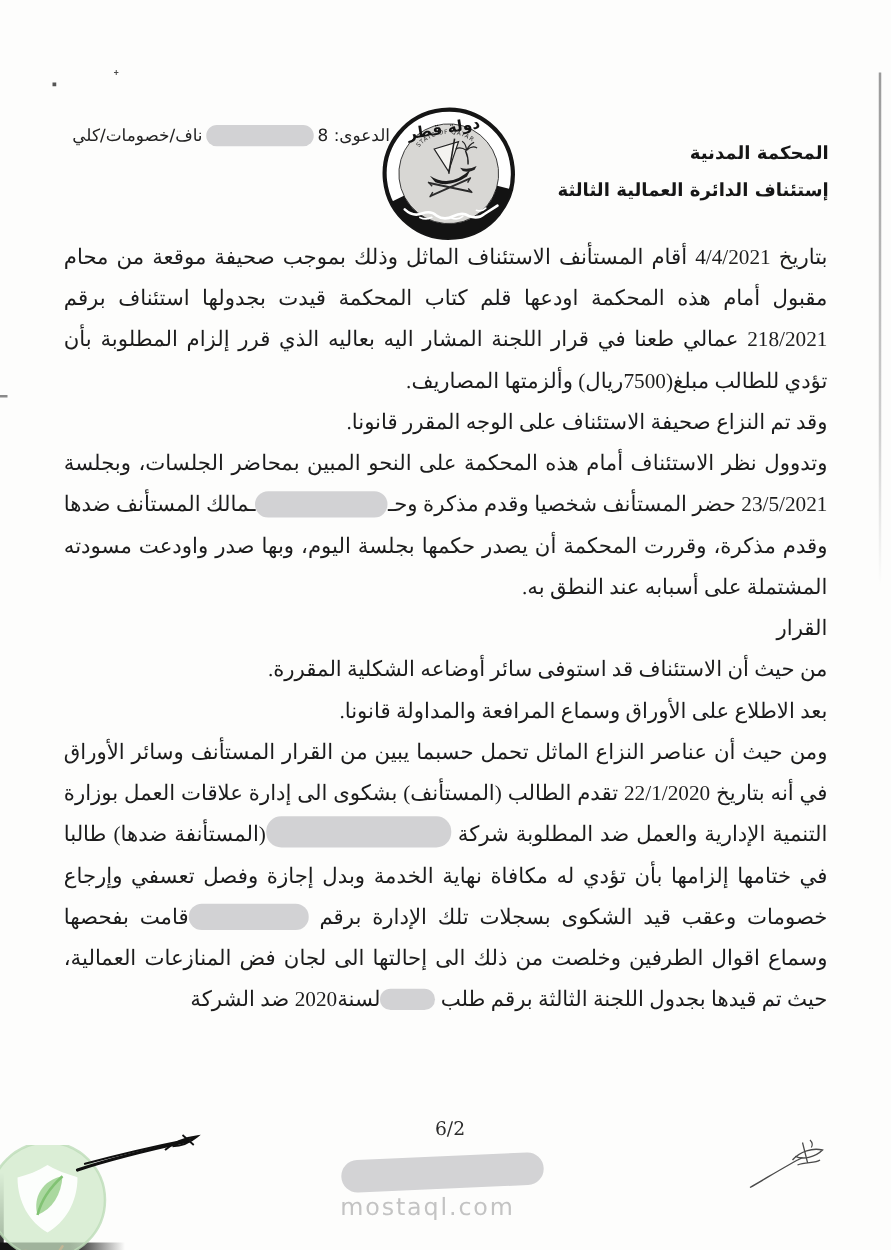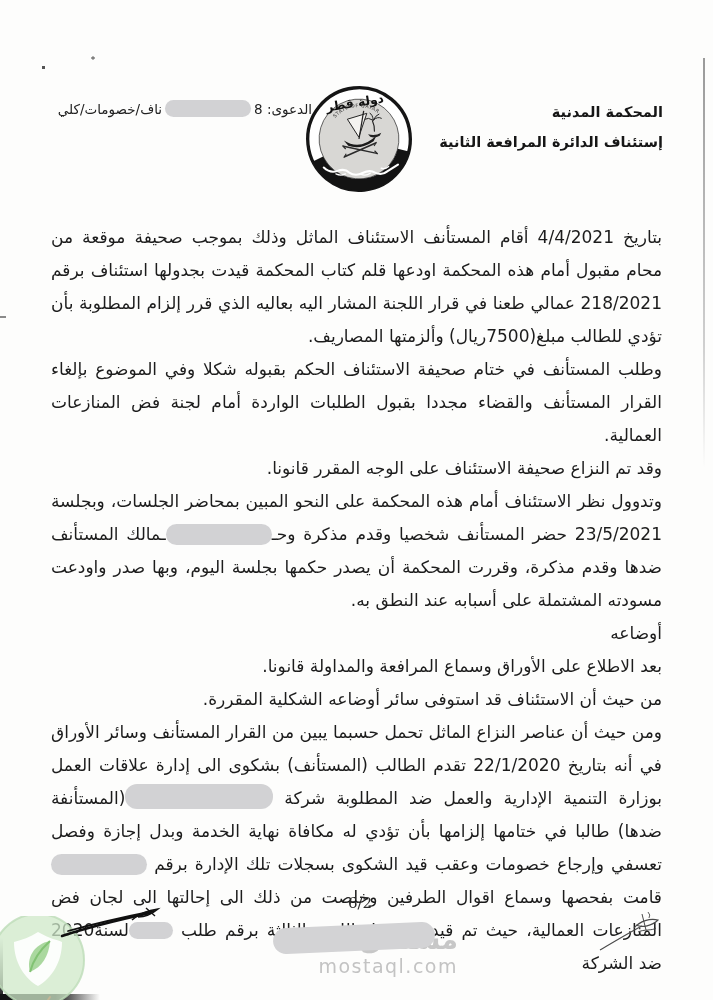--- a/index.html
+++ b/index.html
@@ -16,42 +16,42 @@
   .case-info{
     position:absolute;top:100px;left:50px;width:262px;
     direction:rtl;display:flex;align-items:center;gap:3px;
     font-size:13.5px;color:#222;justify-content:flex-start;
   }
   .court-header{
     position:absolute;top:100px;right:50px;width:230px;
     direction:rtl;text-align:right;color:#161616;
   }
   .court-header .l1{font-size:18px;font-weight:bold;margin:0 0 16px 0;}
-  .court-header .l2{font-size:14.5px;font-weight:bold;margin:4px 0 14px 0;}
+  .court-header .l2{font-size:14.5px;font-weight:bold;margin:15px 0 14px 0;}
   .court-header .l3{font-size:14.5px;font-weight:bold;margin:0;}
   .emblem{position:absolute;top:82px;left:302px;width:114px;height:114px;transform:rotate(-6deg);}
   
   .body-text{
-    position:absolute;top:221px;right:51px;width:611px;
+    position:absolute;top:189px;right:51px;width:611px;
     direction:rtl;text-align:justify;
-    font-size:17px;line-height:33px;color:#1c1c1c;
+    font-size:17px;line-height:33px;color:#1c1c1c;font-family:Liberation Serif, serif;
   }
   .body-text p{margin:0;}
   .redact{
     display:inline-block;background:#d2d2d4;border-radius:12px;
     vertical-align:-5px;
   }
   .redact.small{border-radius:9px;vertical-align:-3px;}
   
   .page-number{
     position:absolute;top:894px;left:330px;width:60px;text-align:center;
     font-family:"DejaVu Serif",serif;font-size:15px;color:#2b2b2b;z-index:3;
   }
   .wm-center{
-    position:absolute;left:248px;top:926px;width:210px;text-align:right;
+    position:absolute;left:237px;top:926px;width:210px;text-align:center;
     color:#c7c7c7;z-index:1;
   }
   .wm-center .ar{font-size:27px;font-weight:bold;letter-spacing:1px;line-height:28px;}
   .wm-center .en{font-size:19px;letter-spacing:1.5px;line-height:24px;color:#c3c3c3;}
   .footer-redaction{
     position:absolute;left:273px;top:925px;width:162px;height:26px;
     background:#d3d3d5;border-radius:13px;transform:rotate(-2.5deg);z-index:2;
   }
   .sig{position:absolute;z-index:4;}
   .wm-green{position:absolute;left:-14px;top:916px;z-index:0;}
@@ -111,31 +111,30 @@
       <path d="M77,42 q-5,-4 -9,-2 M77,42 q5,-4 9,-1 M77,42 q0,-6 -3,-8 M77,42 q3,-5 7,-6" fill="none" stroke="#222" stroke-width="1"></path>
       <path d="M70,56 q7,3 14,0 l-2,3 q-5,2 -10,0 Z" fill="#222"></path>
 
       <path d="M43,77 L77,66 M43,66 L77,77" stroke="#2a2a2a" stroke-width="1.6" stroke-linecap="round"></path>
       <path d="M45,74 l-3,4 M45,69 l-3,-4 M75,69 l3,-4 M75,74 l3,4" stroke="#2a2a2a" stroke-width="1.2"></path>
     </svg>
   </div>
 
   <div class="court-header">
     <p class="l2">المحكمة المدنية</p>
-    <p class="l3">إستئناف الدائرة المرافعة الثانية</p>
+    <p class="l3">إستئناف الدائرة العمالية الثالثة</p>
   </div>
 
   <div class="body-text">
     <p>بتاريخ 4/4/2021 أقام المستأنف الاستئناف الماثل وذلك بموجب صحيفة موقعة من محام مقبول أمام هذه المحكمة اودعها قلم كتاب المحكمة قيدت بجدولها استئناف برقم 218/2021 عمالي طعنا في قرار اللجنة المشار اليه بعاليه الذي قرر إلزام المطلوبة بأن تؤدي للطالب مبلغ(7500ريال) وألزمتها المصاريف.</p>
-    <p>وطلب المستأنف في ختام صحيفة الاستئناف الحكم بقبوله شكلا وفي الموضوع بإلغاء القرار المستأنف والقضاء مجددا بقبول الطلبات الواردة أمام لجنة فض المنازعات العمالية.</p>
     <p>وقد تم النزاع صحيفة الاستئناف على الوجه المقرر قانونا.</p>
     <p><span>وتدوول نظر الاستئناف أمام هذه المحكمة على النحو المبين بمحاضر الجلسات، وبجلسة 23/5/2021 حضر المستأنف شخصيا وقدم مذكرة وحـ</span><span class="redact" style="width:106px;height:21px"></span><span>ـمالك المستأنف ضدها وقدم مذكرة، وقررت المحكمة أن يصدر حكمها بجلسة اليوم، وبها صدر واودعت مسودته المشتملة على أسبابه عند النطق به.</span></p>
-    <p>أوضاعه</p>
+    <p>القرار</p>
+    <p>من حيث أن الاستئناف قد استوفى سائر أوضاعه الشكلية المقررة.</p>
     <p>بعد الاطلاع على الأوراق وسماع المرافعة والمداولة قانونا.</p>
-    <p>من حيث أن الاستئناف قد استوفى سائر أوضاعه الشكلية المقررة.</p>
     <p><span>ومن حيث أن عناصر النزاع الماثل تحمل حسبما يبين من القرار المستأنف وسائر الأوراق في أنه بتاريخ 22/1/2020 تقدم الطالب (المستأنف) بشكوى الى إدارة علاقات العمل بوزارة التنمية الإدارية والعمل ضد المطلوبة شركة </span><span class="redact" style="width:148px;height:25px"></span><span>(المستأنفة ضدها) طالبا في ختامها إلزامها بأن تؤدي له مكافاة نهاية الخدمة وبدل إجازة وفصل تعسفي وإرجاع خصومات وعقب قيد الشكوى بسجلات تلك الإدارة برقم </span><span class="redact" style="width:96px;height:21px"></span><span>قامت بفحصها وسماع اقوال الطرفين وخلصت من ذلك الى إحالتها الى لجان فض المنازعات العمالية، حيث تم قيدها بجدول اللجنة الثالثة برقم طلب </span><span class="redact small" style="width:44px;height:17px"></span><span>لسنة2020 ضد الشركة</span></p>
   </div>
 
   <div class="page-number">6/2</div>
 
   <div class="wm-center">
     <div class="ar">مستقل</div>
     <div class="en">mostaql.com</div>
   </div>
   <div class="footer-redaction"></div>

